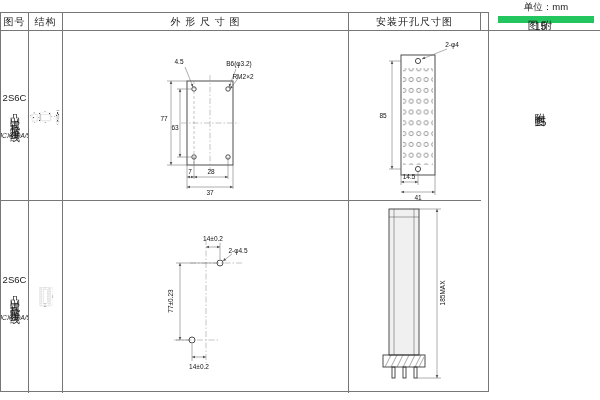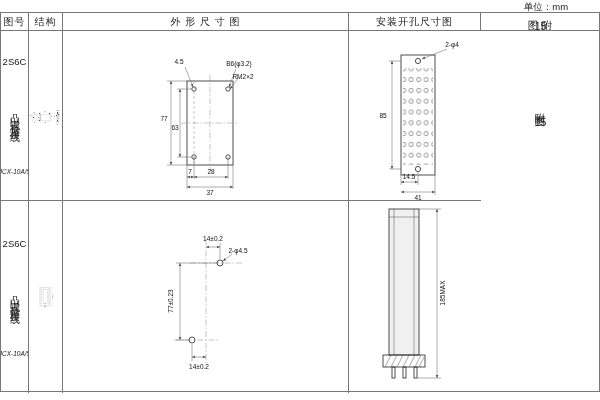--- a/index.html
+++ b/index.html
@@ -12,40 +12,40 @@
     overflow: hidden;
   }
   .unit {
     position: absolute; top: 1px; right: 6px;
     width: 96px; text-align: center;
     font-size: 9.5px; padding-bottom: 2px;
     border-bottom: 7px solid #22c55e;
   }
   .tbl {
     position: absolute; top: 12px; left: 0;
-    width: 600px; height: 380px;
+    width: 489px; height: 380px;
     display: grid;
     grid-template-columns: 28px 34px 286px 132px 120px;
     grid-template-rows: 18px 170px 192px;
     border: 1px solid #777;
     background: #fff;
     text-align: right;
   }
   .cell {
     border-right: 1px solid #777;
     border-bottom: 1px solid #777;
     display: flex; align-items: center; justify-content: center;
     overflow: hidden; position: relative;
   }
   .cell.lc { border-right: none; }
   .cell.lr { border-bottom: none; }
   .hd { font-size: 10px; letter-spacing: 1px; }
   .figcell { flex-direction: column; gap: 5px; font-size: 10.5px; }
   .vtext { writing-mode: vertical-rl; text-orientation: upright; letter-spacing: 3px; }
-  .structcell { flex-direction: column; font-size: 10px; padding: 4px 0; gap: 36px; }
+  .structcell { flex-direction: column; font-size: 10px; padding: 4px 0; }
   .model { font-size: 9.5px; margin-bottom: 3px; }
   .desc { font-size: 10px; }
   .rtype { font-size: 6.5px; font-style: italic; margin-top: 5px; white-space: nowrap; }
   svg { display: block; }
   svg .shape path, svg .shape rect, svg .shape circle { fill: none; stroke: #3a3a3a; stroke-width: 0.9; }
   svg .shape .thin { stroke-width: 0.45; }
   svg .shape .fillbody { fill: #f0f0f0; }
   svg .dim path { fill: none; stroke: #6a6a6a; stroke-width: 0.55; }
   svg .dash { stroke-dasharray: 6 2 1.5 2; stroke-width: 0.5 !important; stroke: #888 !important; }
   svg .dash2 { stroke-dasharray: 3 2; stroke-width: 0.5 !important; stroke: #888 !important; }

